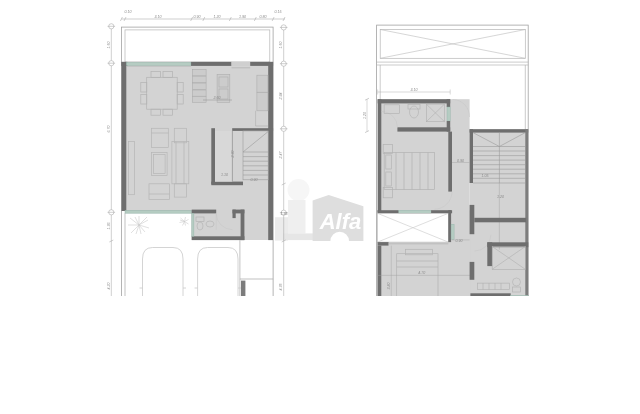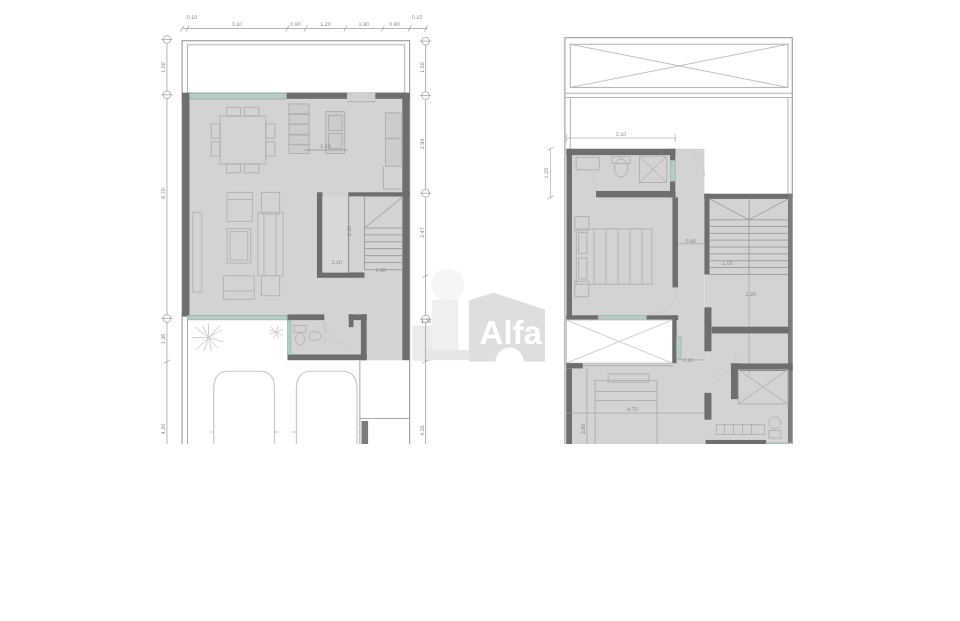--- a/index.html
+++ b/index.html
@@ -1,16 +1,16 @@
 <!DOCTYPE html>
 <html><head>
 <meta charset="utf-8">
 <style>
 html,body{margin:0;padding:0;background:#ffffff;}
-#page{width:640px;height:296px;position:relative;font-family:"Liberation Sans",sans-serif;}
+#page{width:640px;height:296px;position:relative;font-family:"Liberation Sans",sans-serif;font-style:italic;}
 svg{display:block;}
 </style>
 </head>
 <body>
 <div id="page">
 <svg width="640" height="414" viewBox="0 0 640 414">
 <rect x="0" y="0" width="640" height="414" fill="#ffffff"></rect>
 
 <g id="watermark">
   <rect x="275" y="217.2" width="13" height="23.4" fill="#ebebeb"></rect>

